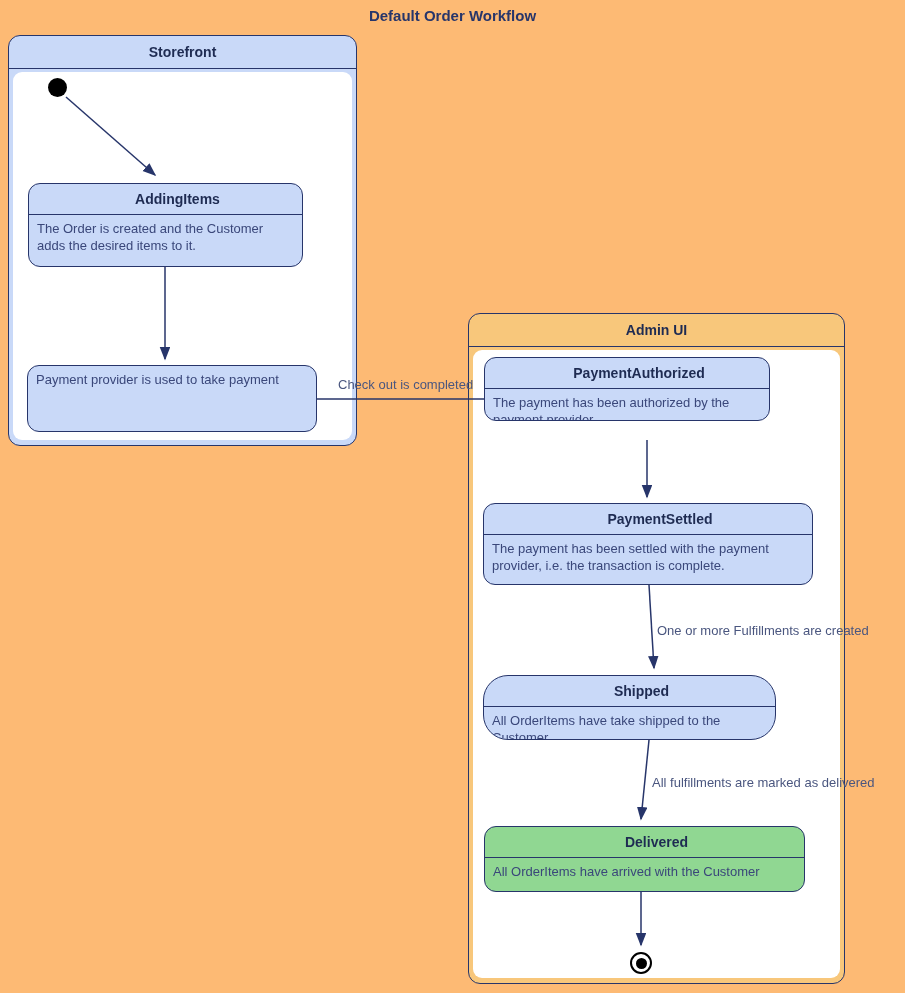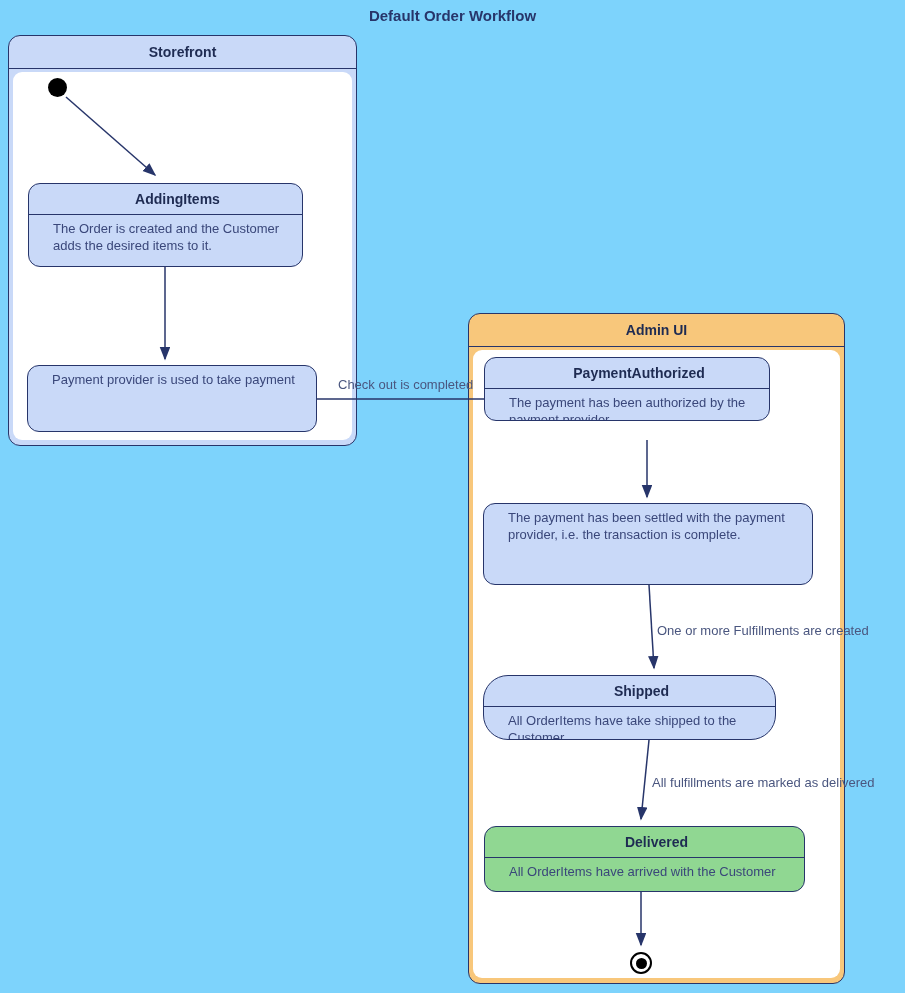--- a/index.html
+++ b/index.html
@@ -1,17 +1,17 @@
 <!DOCTYPE html>
 <html style="--accent_navy: #27356a; --title_navy: #1e2b52; --text_navy: #3a477a; --label_navy: #4a567f; --state_fill_blue: #c9d9f8; --header_orange: #f8c77b; --delivered_green: #90d792;"><head>
 <meta charset="utf-8">
 <style>
   html,body{margin:0;padding:0;background:#ffffff;}
   .canvas{
-    position:relative;width:905px;height:993px;background:#7dd3fc;
+    position:relative;width:905px;height:993px;background:#fdba74;
     font-family:"Liberation Sans", sans-serif;overflow:hidden;
   }
   .diagram-title{
     position:absolute;top:7px;left:0;width:905px;text-align:center;
     font-size:15px;font-weight:bold;color:var(--accent_navy,#27356a);
   }
   .container{
     position:absolute;border:1.5px solid var(--accent_navy,#27356a);
     border-radius:12px;box-sizing:border-box;
   }
@@ -33,21 +33,21 @@
     overflow:hidden;
   }
   .state-box.green{background:var(--delivered_green,#90d792);}
   .state-title{
     height:30px;display:flex;align-items:center;justify-content:center;
     font-size:14px;font-weight:bold;color:var(--title_navy,#1e2b52);
     border-bottom:1.2px solid var(--accent_navy,#27356a);
     padding-left:24px;
   }
   .state-desc{
-    padding:5px 8px 6px 24px;font-size:13px;line-height:17px;
+    padding:5px 8px 6px 8px;font-size:13px;line-height:17px;
     color:var(--text_navy,#3a477a);
   }
   .initial-dot{
     position:absolute;width:19px;height:19px;border-radius:50%;
     background:#000000;
   }
   .final-marker{
     position:absolute;width:22px;height:22px;border-radius:50%;
     border:2px solid #000000;box-sizing:border-box;background:#ffffff;
     display:flex;align-items:center;justify-content:center;
@@ -103,20 +103,21 @@
   <div class="state-box" style="left:27px;top:365px;width:290px;height:67px;">
     <div class="state-desc">Payment provider is used to take payment</div>
   </div>
 
   <div class="state-box" style="left:484px;top:357px;width:286px;height:64px;">
     <div class="state-title">PaymentAuthorized</div>
     <div class="state-desc">The payment has been authorized by the payment provider.</div>
   </div>
 
   <div class="state-box" style="left:483px;top:503px;width:330px;height:82px;">
+    <div class="state-title">PaymentSettled</div>
     <div class="state-desc">The payment has been settled with the payment provider, i.e. the transaction is complete.</div>
   </div>
 
   <div class="state-box" style="left:483px;top:675px;width:293px;height:65px;border-radius:25px;">
     <div class="state-title">Shipped</div>
     <div class="state-desc">All OrderItems have take shipped to the Customer</div>
   </div>
 
   <div class="state-box green" style="left:484px;top:826px;width:321px;height:66px;">
     <div class="state-title">Delivered</div>

